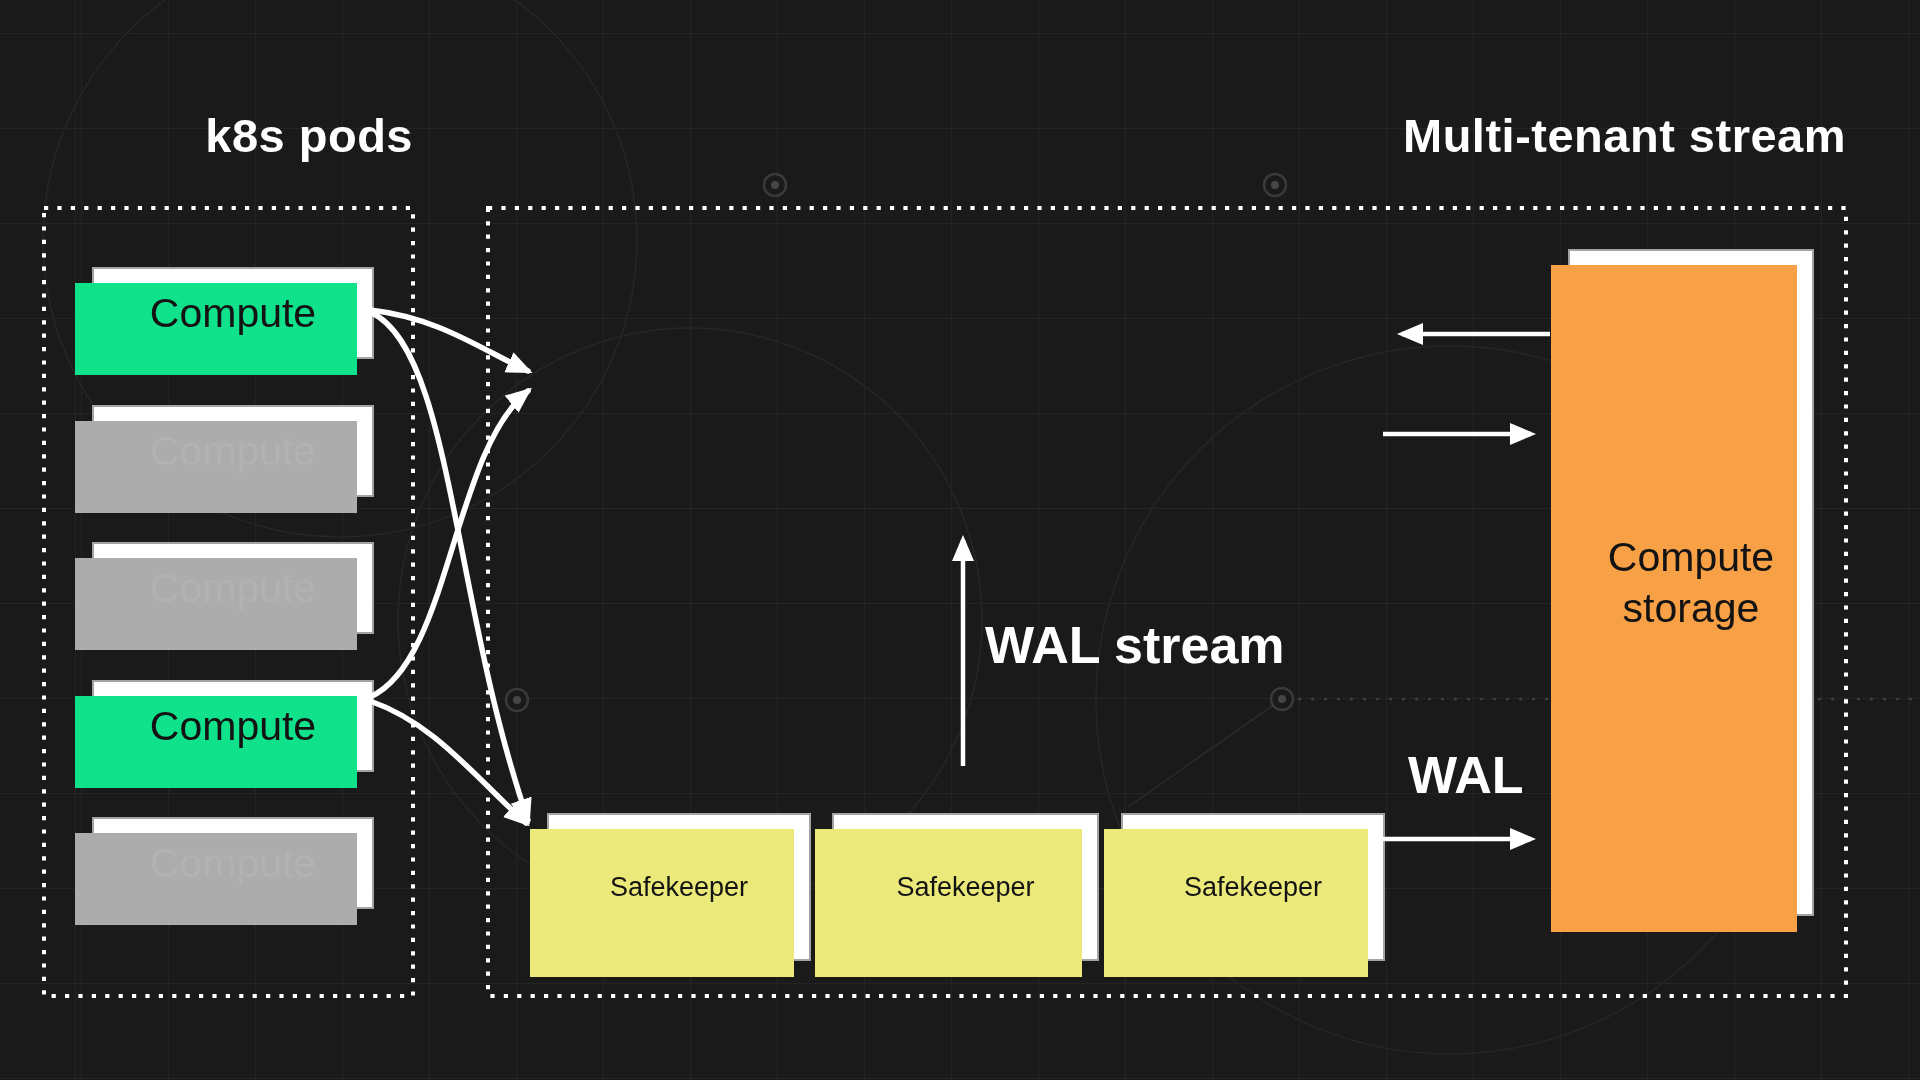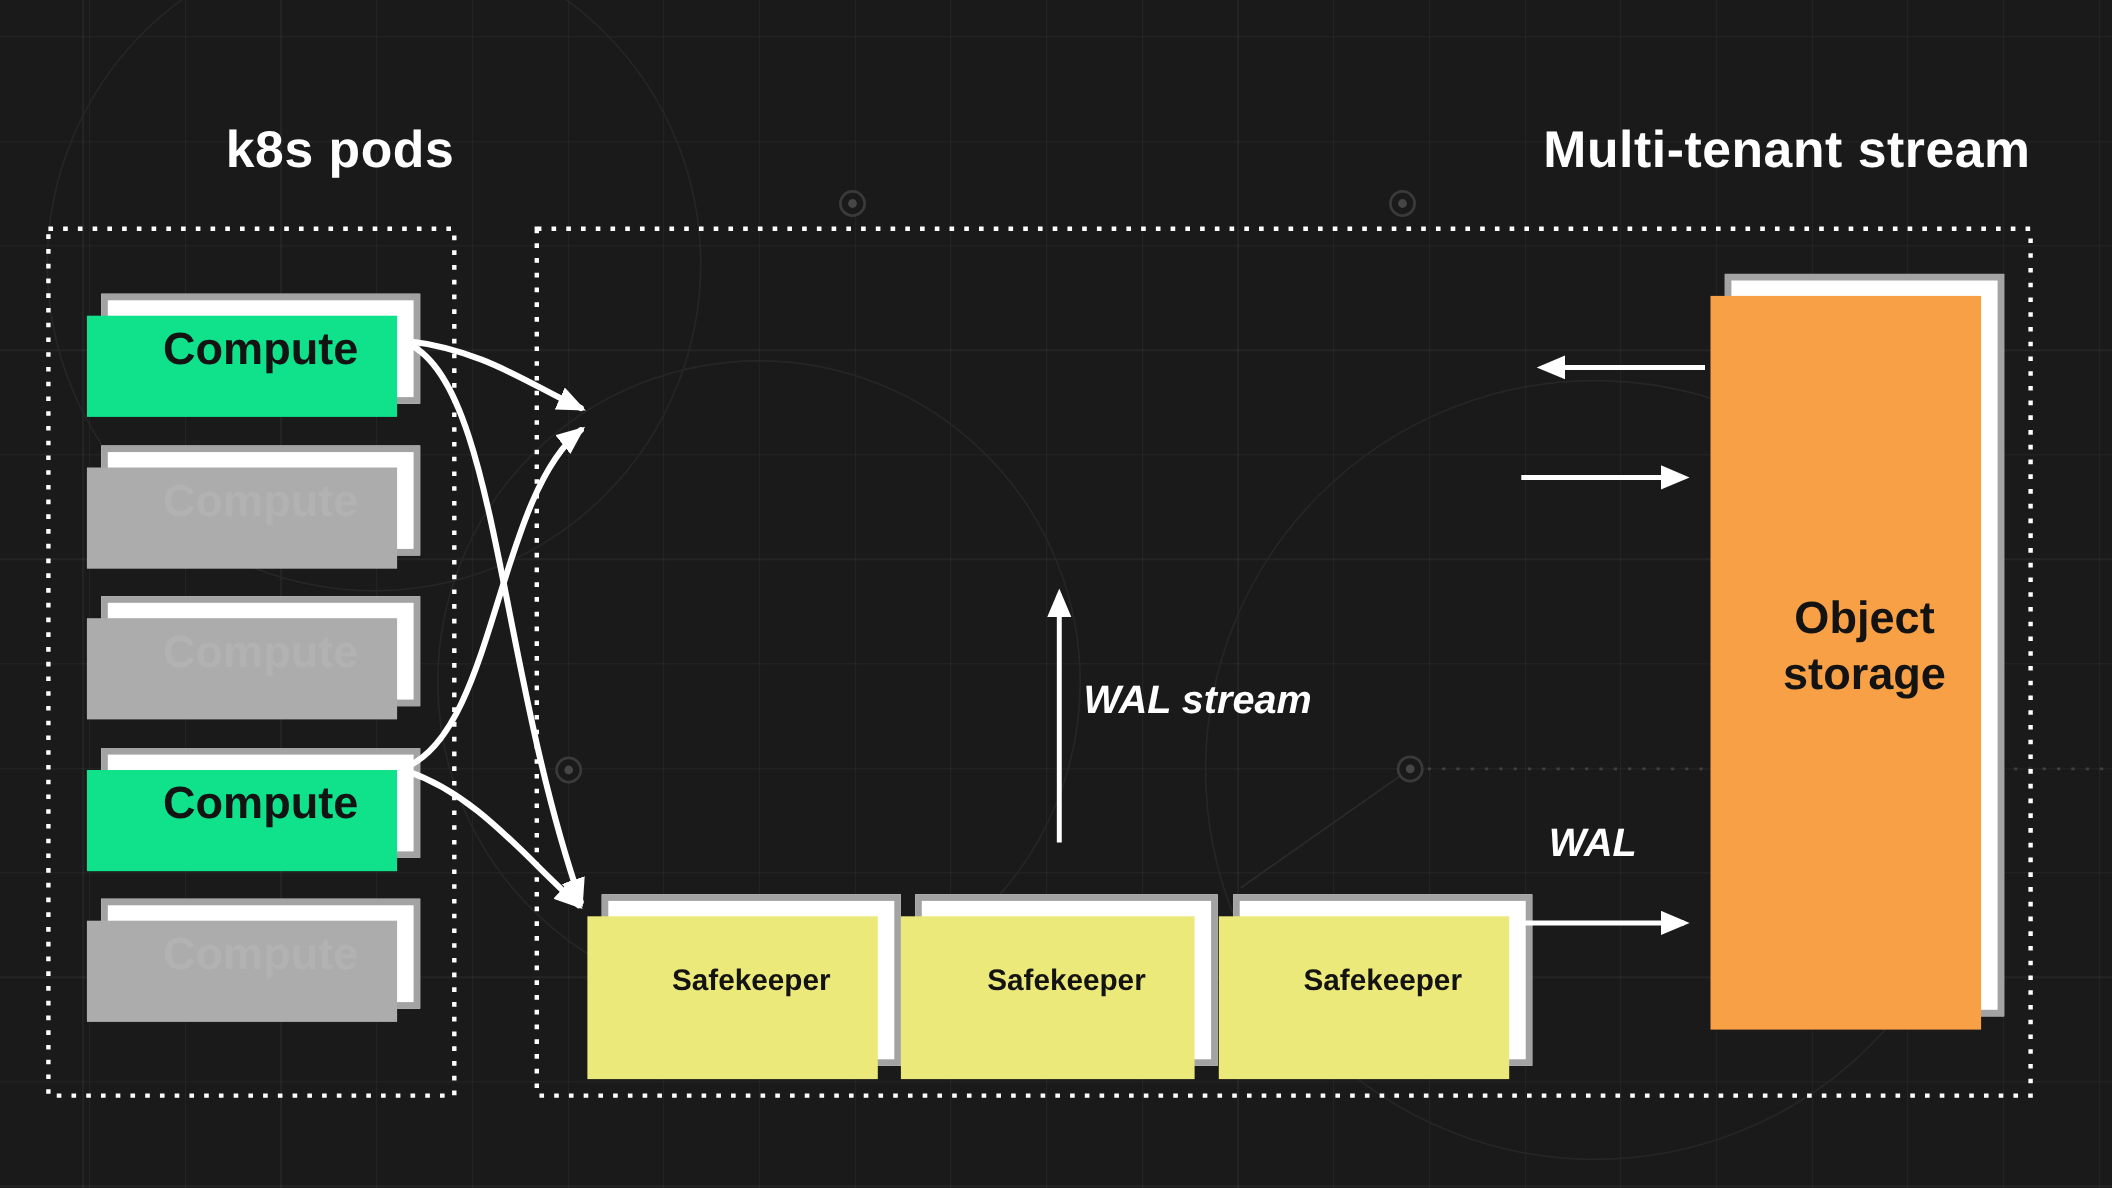--- a/index.html
+++ b/index.html
@@ -19,43 +19,43 @@
   svg.decor{position:absolute;inset:0;z-index:1;}
   svg.arrows{position:absolute;inset:0;z-index:5;pointer-events:none;}
   .region-title{
     position:absolute;z-index:3;color:var(--title-text,#fff);
     font-size:47px;font-weight:700;text-align:right;letter-spacing:0.5px;
   }
   .title-k8s{left:44px;top:108px;width:369px;}
   .title-mt{left:488px;top:108px;width:1358px;}
 
   .node{
-    position:absolute;z-index:2;background:#fff;border:6px solid #a3a3a3;
+    position:absolute;z-index:2;background:#fff;border:2px solid #a3a3a3;
     display:flex;align-items:center;justify-content:center;
-    color:var(--box-text,#131313);font-weight:700;
+    color:var(--box-text,#131313);font-weight:400;
   }
   .node::before{
     content:"";position:absolute;inset:-2px;z-index:-1;
     transform:translate(-17px,16px);background:var(--accent,#888);
   }
   .node .lbl{position:relative;}
 
   .compute{left:92px;width:278px;height:88px;font-size:41px;--accent:var(--active-accent,#10e28c);}
   .compute[data-state="inactive"]{--accent:var(--inactive-accent,#acacac);color:var(--inactive-text,#b2b2b2);}
   .c0{top:267px}.c1{top:405px}.c2{top:542px}.c3{top:680px}.c4{top:817px}
 
   .pageserver{left:545px;top:264px;width:836px;height:229px;font-size:41px;--accent:var(--pageserver-accent,#a39bf0);}
   .safekeeper{top:813px;width:260px;height:144px;font-size:27px;--accent:var(--safekeeper-accent,#ece97b);}
   .sk0{left:547px}.sk1{left:832px;width:263px}.sk2{left:1121px}
   .objectstorage{left:1568px;top:249px;width:242px;height:663px;font-size:41px;--accent:var(--object-accent,#f7a046);}
   .objectstorage .lbl{width:170px;text-align:center;line-height:1.22;}
 
   .flow-label{
     position:absolute;z-index:4;color:var(--title-text,#fff);
-    font-size:36px;font-weight:700;white-space:nowrap;font-style:italic;
+    font-size:52px;font-weight:700;white-space:nowrap;
   }
   .lbl-walstream{left:985px;top:615px;}
   .lbl-wal{left:1408px;top:745px;}
 </style>
 </head>
 <body>
 
 <div id="stage" style="--page-bg: #1a1a1a; --title-text: #ffffff; --box-text: #131313; --inactive-text: #b2b2b2; --active-accent: #10e28c; --inactive-accent: #acacac; --pageserver-accent: #a39bf0; --safekeeper-accent: #ece97b; --object-accent: #f7a046; --arrow: #ffffff; --dotted-border: #ffffff;">
 
   <div class="grid"></div>
@@ -116,21 +116,21 @@
   <div class="node safekeeper sk0">
     <span class="lbl">Safekeeper</span>
   </div>
   <div class="node safekeeper sk1">
     <span class="lbl">Safekeeper</span>
   </div>
   <div class="node safekeeper sk2">
     <span class="lbl">Safekeeper</span>
   </div>
   <div class="node objectstorage">
-    <span class="lbl">Object storage</span>
+    <span class="lbl">Compute storage</span>
   </div>
 
   <div class="flow-label lbl-walstream">WAL stream</div>
   <div class="flow-label lbl-wal">WAL</div>
 
   <svg class="arrows" width="1920" height="1080" viewBox="0 0 1920 1080">
     <defs>
       <marker id="ah" markerUnits="userSpaceOnUse" markerWidth="28" markerHeight="24" refX="21" refY="11" orient="auto">
         <path d="M0 0 L26 11 L0 22 Z" fill="#ffffff"></path>
       </marker>

